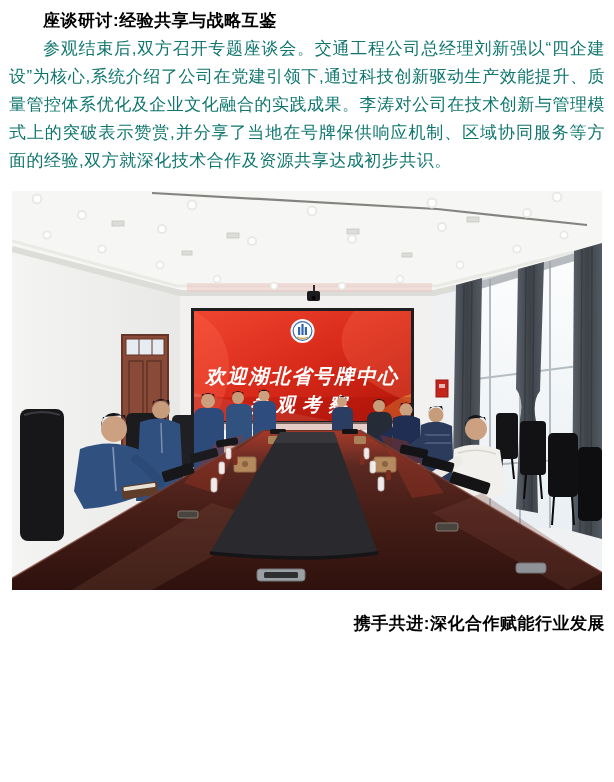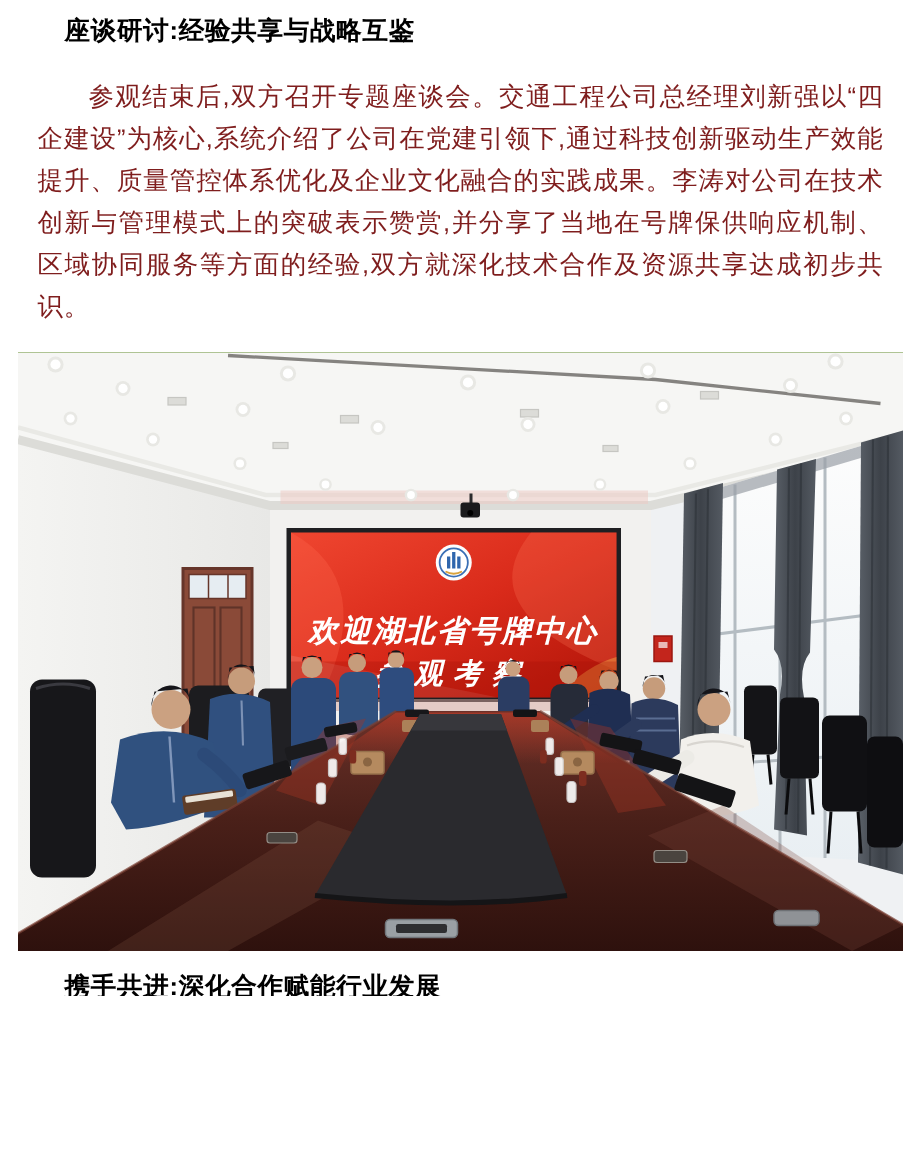--- a/index.html
+++ b/index.html
@@ -11,28 +11,28 @@
   }
   .page{
     width:614px;height:664px;overflow:hidden;background:#ffffff;position:relative;
   }
   .content{padding:0 9px;}
   .sec-heading{
     font-size:17px;font-weight:bold;line-height:28px;margin:0;padding:0;
     text-indent:2em;color:#000000;letter-spacing:0.5px;
   }
   .sec-heading.first{margin-top:7px;}
-  .sec-heading.second{margin-top:10px;}
+  .sec-heading.second{margin-top:20px;text-align:right;}
   .body-para{
-    font-size:17px;line-height:28px;margin:16px;padding:0;
-    text-indent:2em;text-align:justify;letter-spacing:0.5px;color:#7f1d1d;
+    font-size:17px;line-height:28px;margin:0;padding:0;
+    text-indent:2em;text-align:justify;letter-spacing:0.5px;color:#0f766e;
   }
   figure.photo-frame{
     margin:16px 0 0 3px;padding:0;width:590px;height:399px;overflow:hidden;
-    background:#4d7c0f;
+    background:#c2410c;
   }
   figure.photo-frame svg{display:block;}
 </style>
 </head>
 <body>
 
 <div class="page">
   <div class="content">
 
     <h2 class="sec-heading first">座谈研讨:经验共享与战略互鉴</h2>

